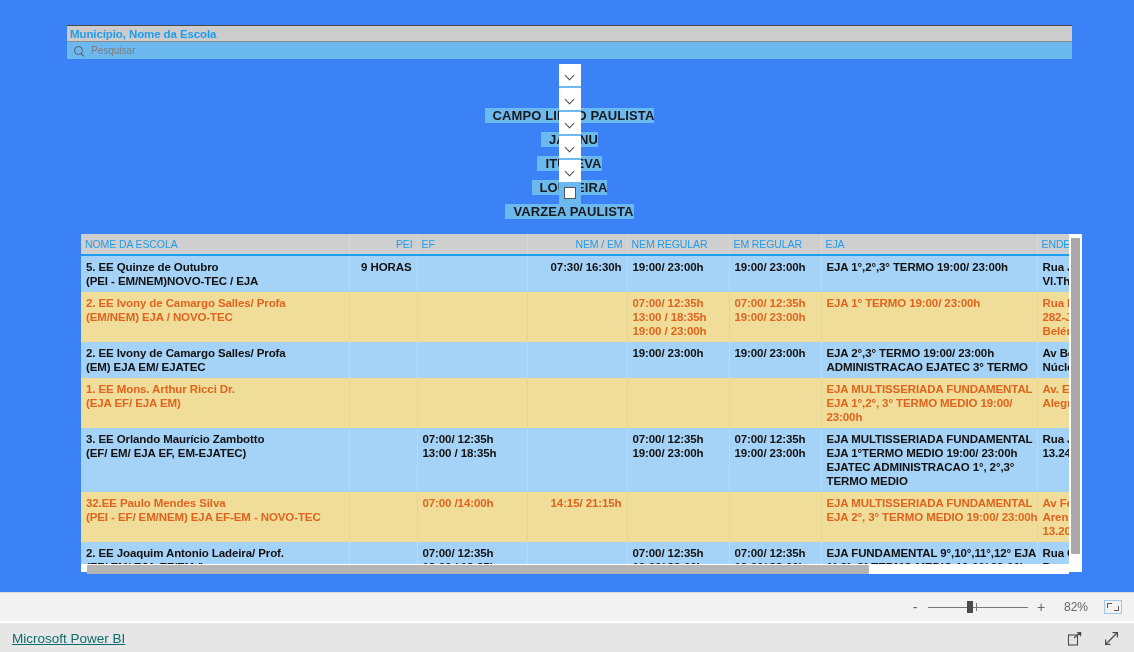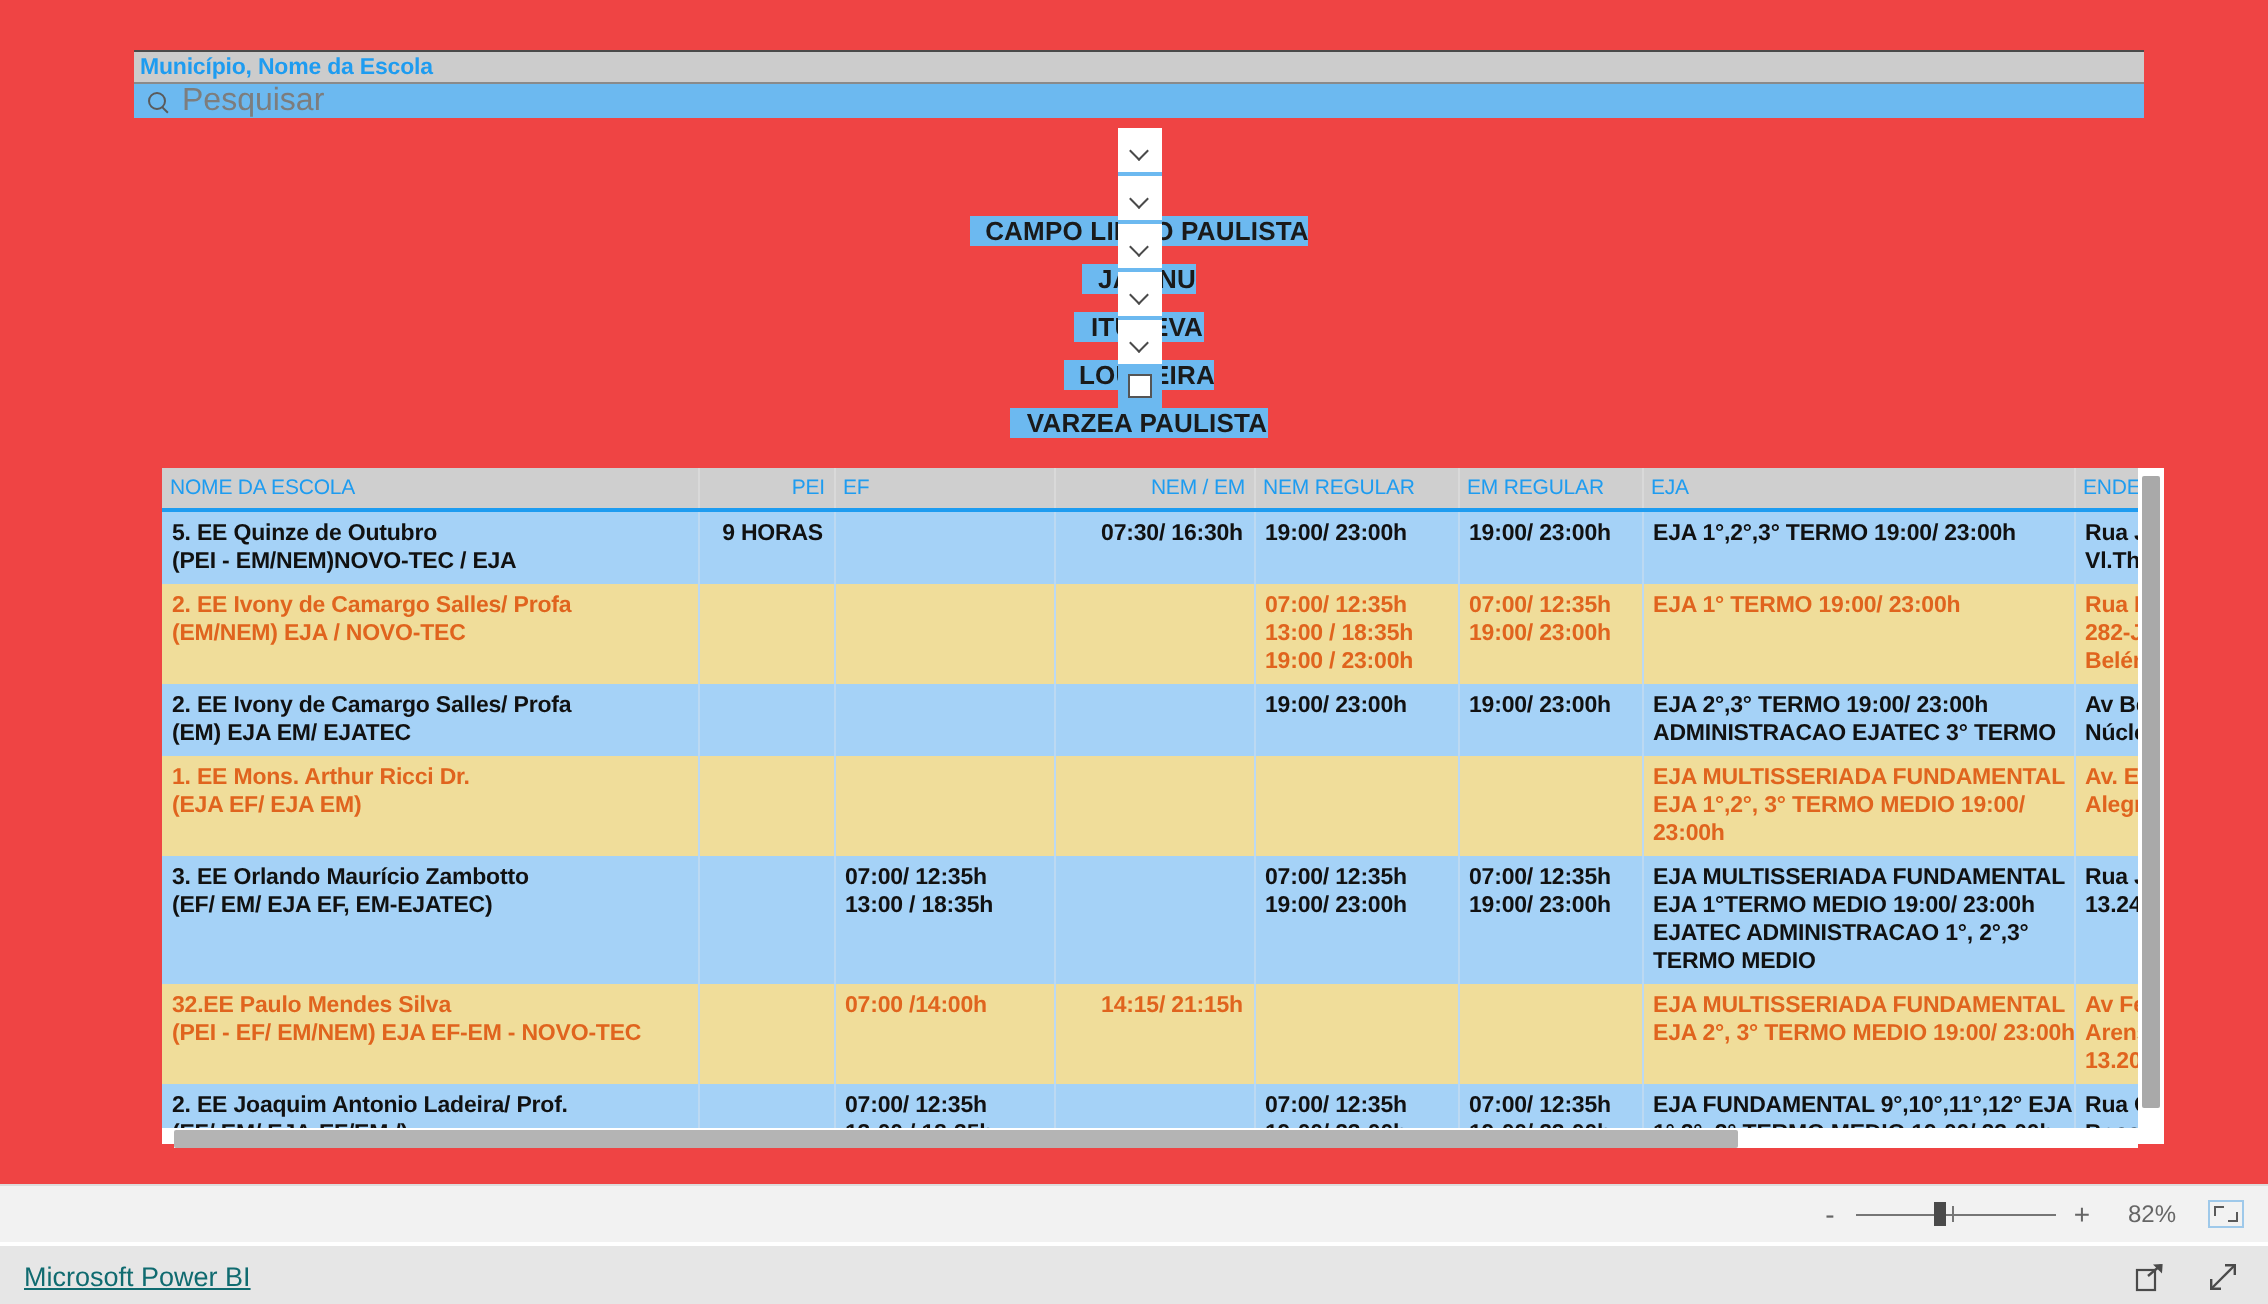--- a/index.html
+++ b/index.html
@@ -18,21 +18,21 @@
     height: 652px;
     background: #ffffff;
   }
 
   
   #canvas {
     position: absolute;
     left: 0; top: 0;
     width: 1134px;
     height: 592px;
-    background: #ef4444;
+    background: #3b82f6;
     overflow: hidden;
   }
 
   
   #slicer {
     position: absolute;
     left: 67px;
     top: 25px;
     width: 1005px;
   }
@@ -77,21 +77,21 @@
     content: "";
     position: absolute;
     left: 7.5px; top: 8px;
     width: 4px; height: 1.3px;
     background: #5a5a5a;
     transform: rotate(45deg);
     transform-origin: left center;
   }
   .search-placeholder {
     color: #7d7d7d;
-    font-size: 16px;
+    font-size: 10px;
   }
 
   .slicer-list { margin-top: 5px; }
 
   .slicer-row {
     height: 19px;
     display: flex;
     align-items: center;
     margin-bottom: 5px;
     flex-direction: column;

